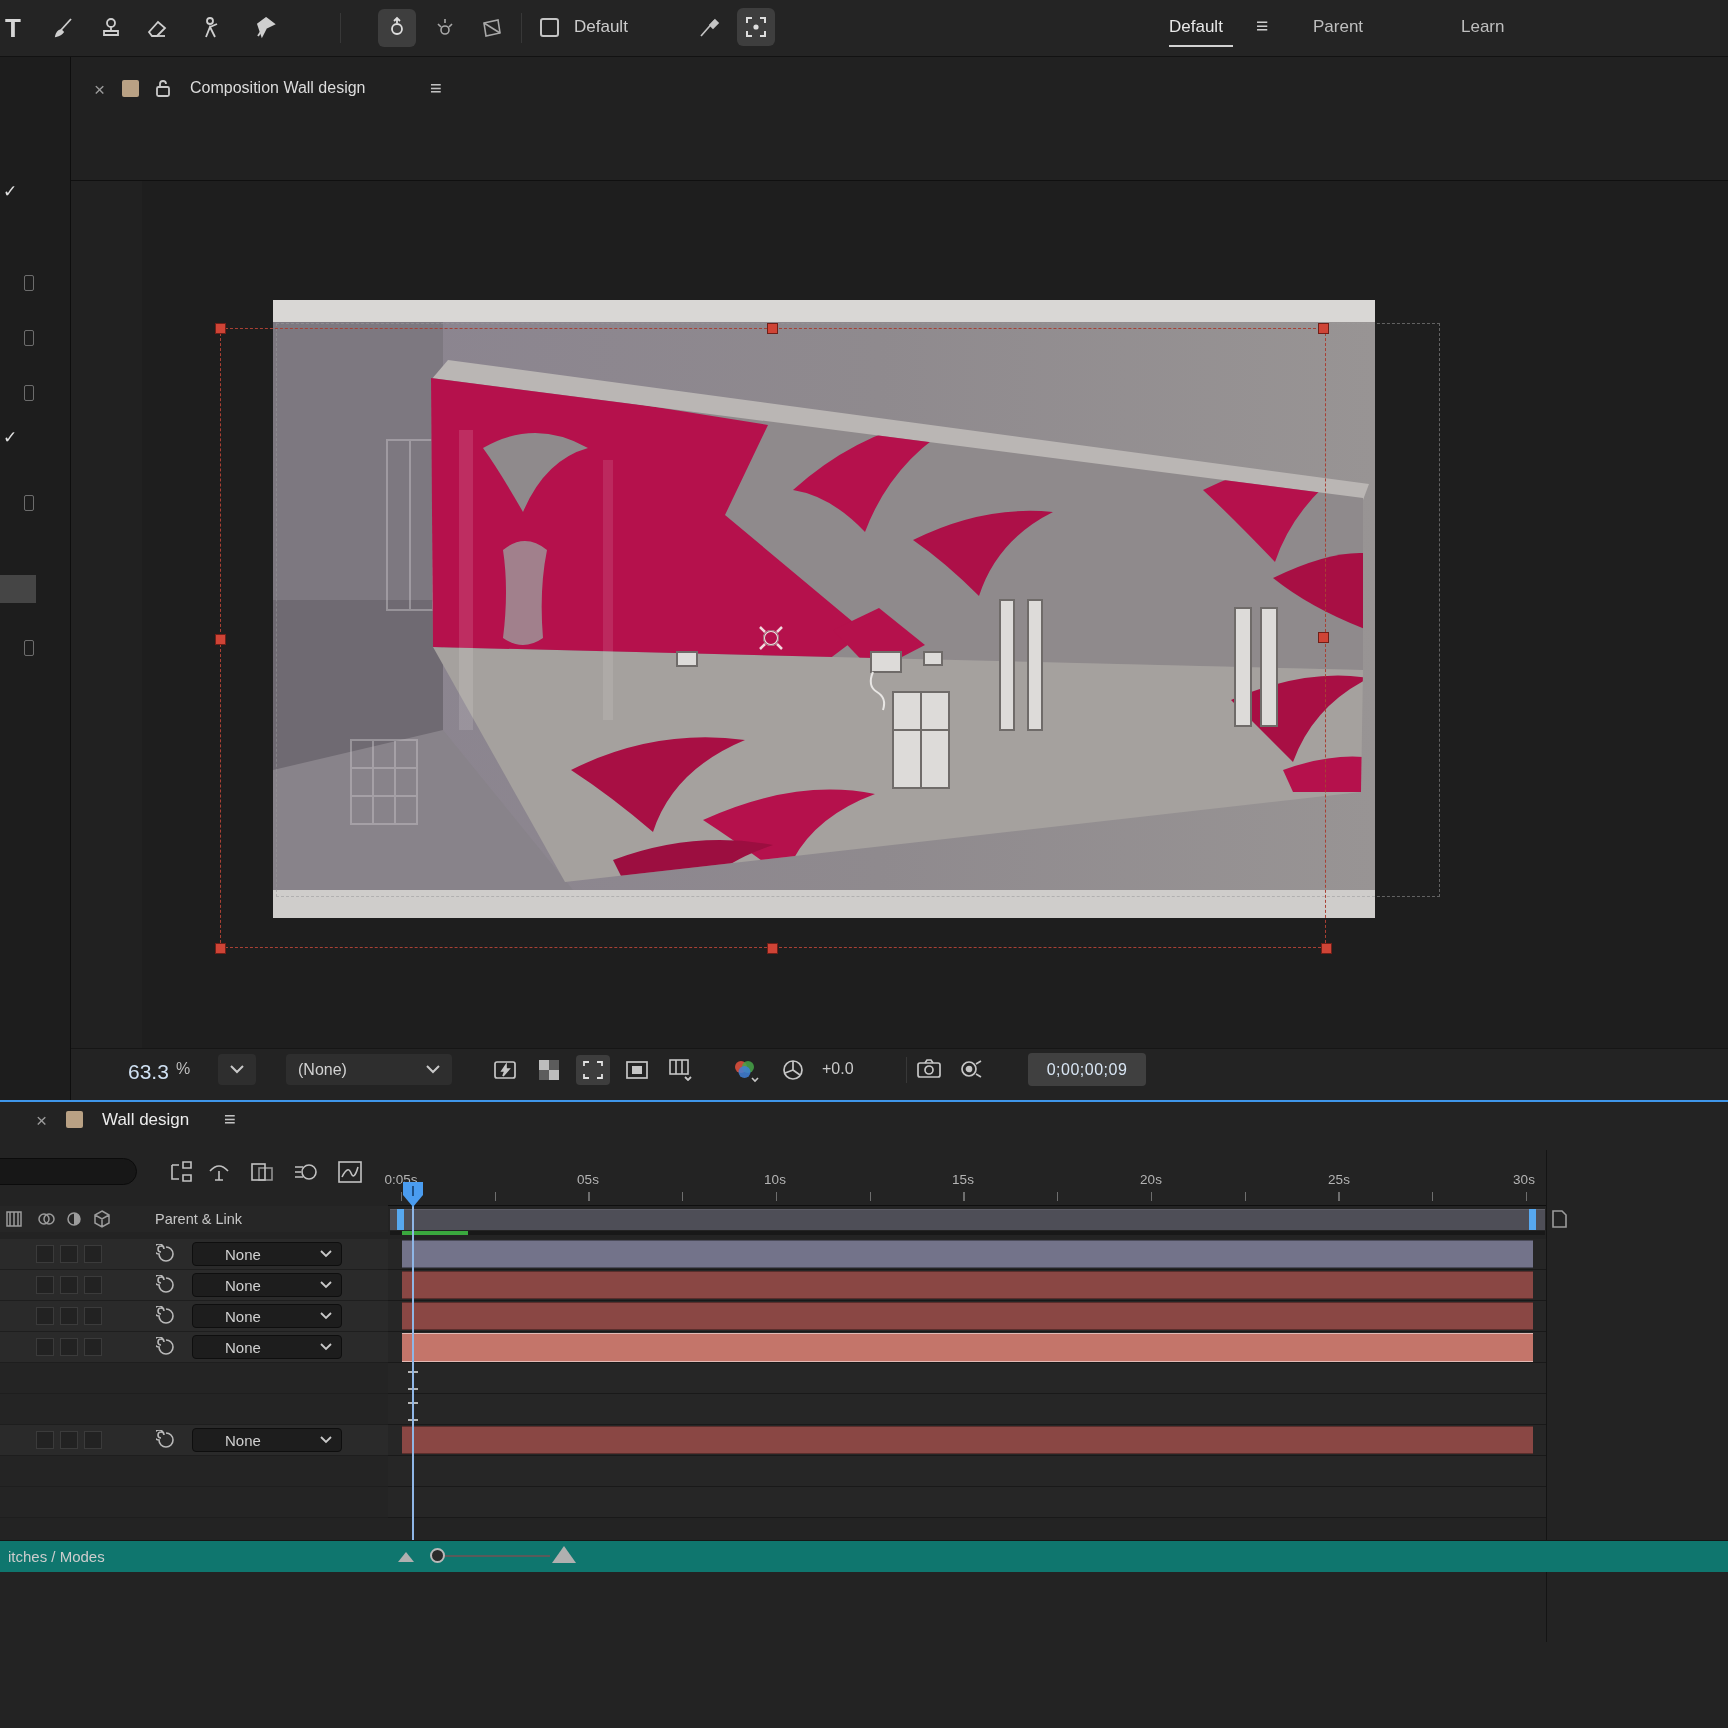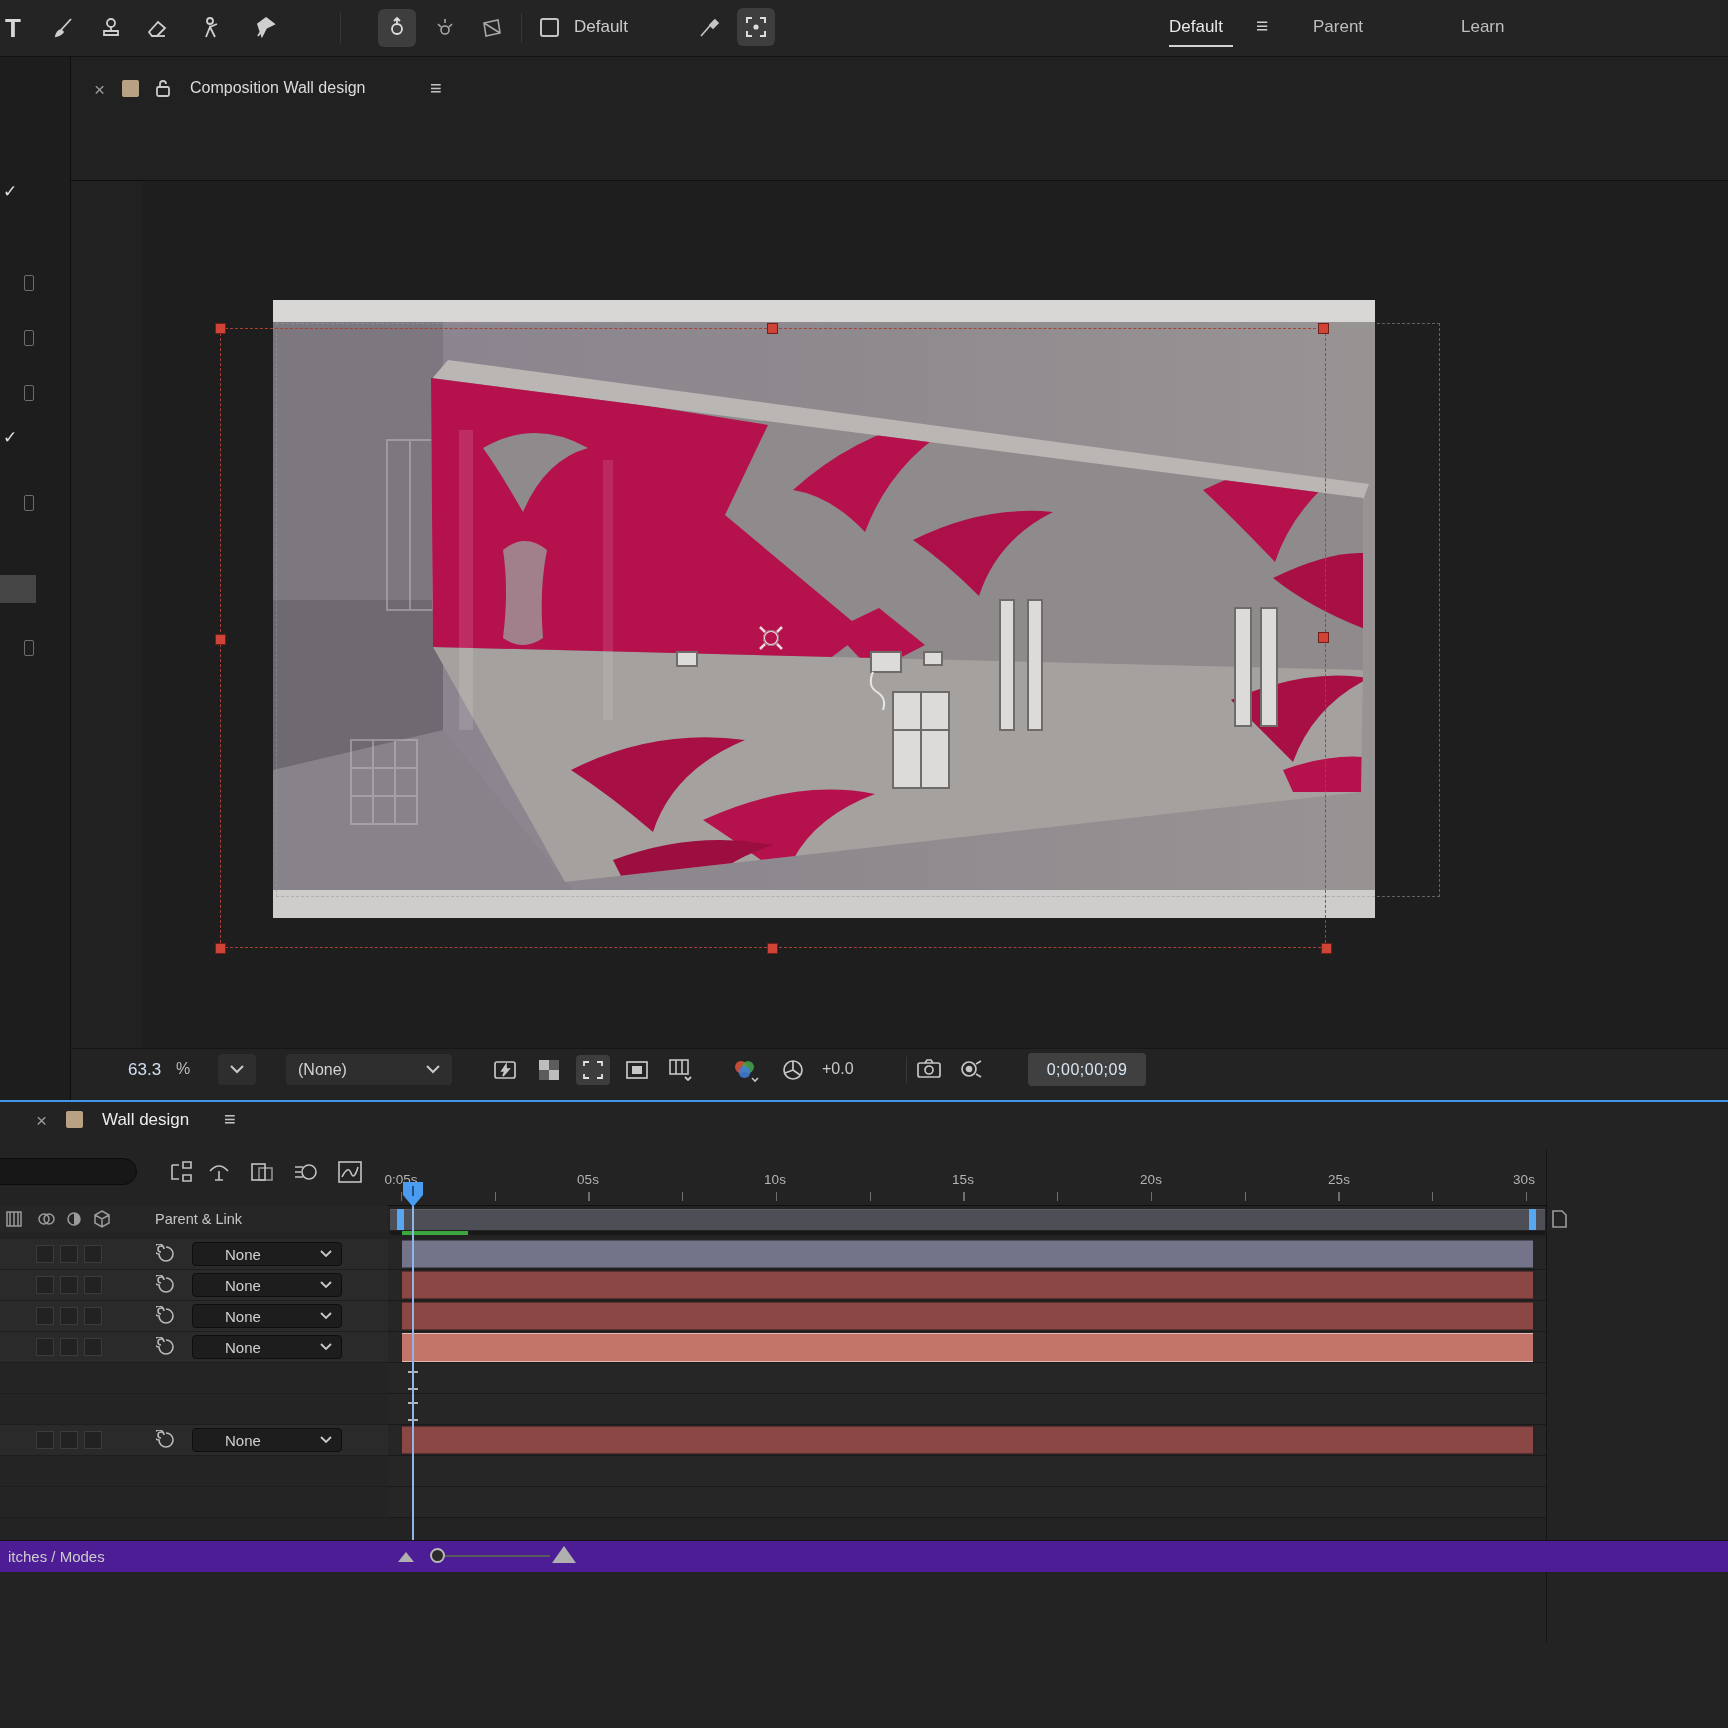--- a/index.html
+++ b/index.html
@@ -42,21 +42,21 @@
   .comp-divider { position:absolute; left:71px; top:180px; width:1657px; height:1px; background:#101010; }
   .viewer { position:absolute; left:71px; top:181px; width:1657px; height:867px; background:#1e1e1e; }
 
   .comp-image { position:absolute; left:273px; top:300px; width:1102px; height:618px; }
   .layer-dotted { position:absolute; left:276px; top:323px; width:1164px; height:574px; border:1px dashed #9a9a9a; opacity:.55; }
   .sel-dotted { position:absolute; left:220px; top:328px; width:1106px; height:620px; border:1px dashed #a84034; }
   .handle { position:absolute; width:11px; height:11px; background:#cf4436; border:1px solid #6f1f18; }
 
   
   .comp-footer { position:absolute; left:71px; top:1048px; width:1657px; height:54px; background:#232323; border-top:1px solid #161616; }
-  .zoom-val { position:absolute; left:57px; top:11px; font-size:17px; color:#cfe0f2; }
+  .zoom-val { position:absolute; left:57px; top:11px; font-size:21px; color:#cfe0f2; }
   .zoom-unit { position:absolute; left:105px; top:11px; font-size:16px; color:#bdbdbd; }
   .dd-btn { position:absolute; background:#2e2e2e; border-radius:4px; display:flex; align-items:center; justify-content:center; }
   .mag-dd { position:absolute; left:215px; top:5px; width:166px; height:31px; background:#2e2e2e; border-radius:4px;
             display:flex; align-items:center; justify-content:space-between; padding:0 12px; font-size:16px; color:#d2d2d2; }
   .ft-icon { position:absolute; top:6px; width:34px; height:30px; display:flex; align-items:center; justify-content:center; }
   .ft-icon.hl { background:#3d3d3d; border-radius:4px; }
   .exposure { position:absolute; left:751px; top:11px; font-size:16px; color:#c9c9c9; }
   .tc-box { position:absolute; left:957px; top:4px; width:118px; height:33px; background:#404040; border-radius:4px;
             display:flex; align-items:center; justify-content:center; font-size:16px; color:#d9e6f4; letter-spacing:.5px; }
 
@@ -93,21 +93,21 @@
   .tl-bar { position:absolute; left:14px; top:1px; width:1131px; height:28px; border-top:1px solid rgba(0,0,0,.35); border-bottom:1px solid rgba(0,0,0,.35); }
   .tl-row.selected .tl-bar { border-top:1px solid rgba(255,255,255,.5); border-bottom:1px solid rgba(255,255,255,.5); height:29px; }
   .ibeam { position:absolute; left:20px; top:8px; width:10px; height:15px; }
   .ibeam::before { content:""; position:absolute; left:4px; top:0; width:2px; height:15px; background:#b5b5b5; }
   .ibeam::after { content:""; position:absolute; left:0; top:0; width:10px; height:15px;
                   border-top:2px solid #b5b5b5; border-bottom:2px solid #b5b5b5; }
 
   .playhead-stem { position:absolute; left:412px; top:104px; width:2px; height:336px; background:#8fb6e6; }
   .playhead-head { position:absolute; left:403px; top:80px; }
 
-  .tl-footer { position:absolute; left:0; top:438px; width:1728px; height:32px; background:#4c1d95; border-top:1px solid #161616; }
+  .tl-footer { position:absolute; left:0; top:438px; width:1728px; height:32px; background:#0f766e; border-top:1px solid #161616; }
   .tl-footer-label { position:absolute; left:8px; top:7px; font-size:15px; color:#cdcdcd; }
   .zoom-track { position:absolute; left:432px; top:14px; width:118px; height:2px; background:#5a5a5a; }
   .zoom-knob { position:absolute; left:430px; top:7px; width:15px; height:15px; border-radius:50%; background:#2a2a2a; border:2px solid #b9b9b9; }
 </style>
 </head>
 <body>
 
 <div class="app">
 
   <div class="topbar">

